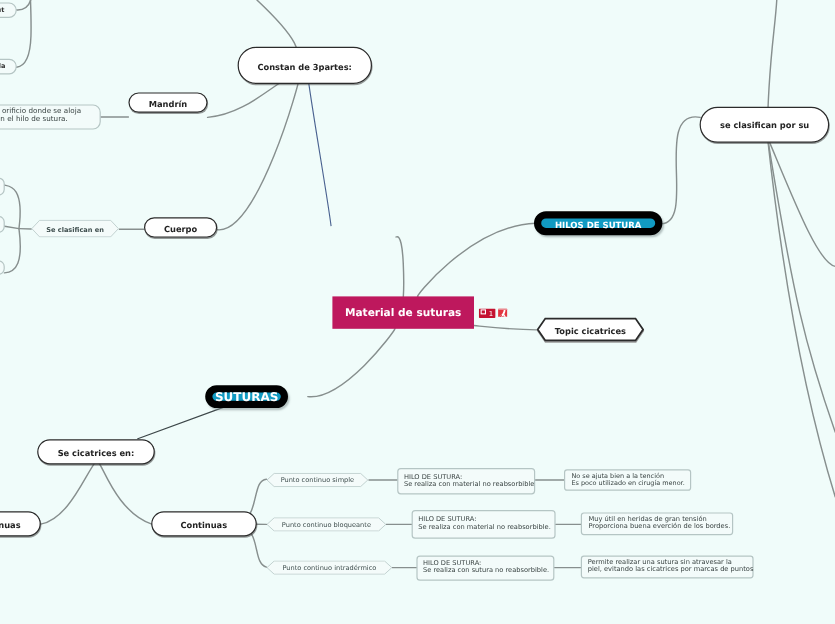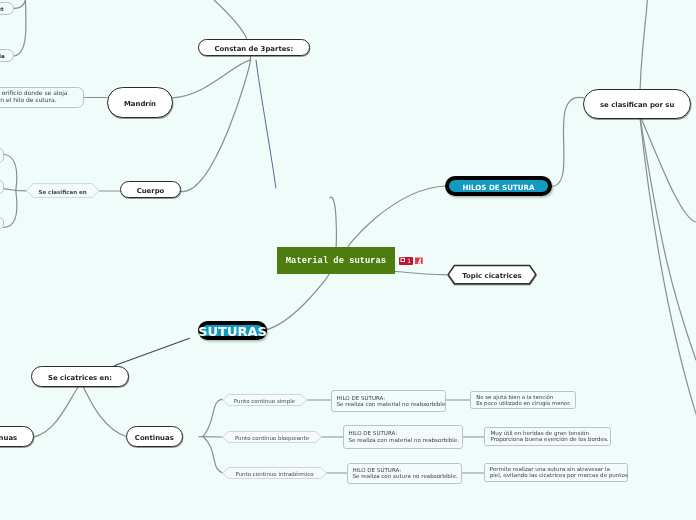--- a/index.html
+++ b/index.html
@@ -4,22 +4,22 @@
 <style>
   html,body{margin:0;padding:0;}
   body{width:696px;height:520px;overflow:hidden;background:#f0fcfa;
        font-family:"DejaVu Sans",sans-serif;-webkit-font-smoothing:antialiased;}
   #canvas{position:relative;width:696px;height:520px;overflow:hidden;background:#f0fcfa;filter:opacity(1);}
   #wires{position:absolute;left:0;top:0;width:696px;height:520px;}
   .node{position:absolute;box-sizing:border-box;display:flex;align-items:center;justify-content:center;}
   .pill{background:#ffffff;border:1.55px solid #2b2b2b;border-radius:999px;color:#232323;
         font-weight:bold;white-space:nowrap;box-shadow:0.5px 1.1px 0.4px rgba(55,55,55,0.5);padding-top:2.2px;}
   .teal{background:#119ac2;border-radius:999px;color:#ffffff;font-weight:bold;white-space:pre;
-        box-shadow:1.3px 1.8px 1.6px rgba(120,135,135,0.5);border:4px solid #000000;padding-top:2.2px;}
-  .red{background:#4d7c0f;color:#ffffff;font-weight:bold;white-space:nowrap;padding-top:1.5px;font-family:Liberation Mono, monospace;}
+        box-shadow:1.3px 1.8px 1.6px rgba(120,135,135,0.5);border:6px solid #000000;padding-top:2.2px;}
+  .red{background:#be185d;color:#ffffff;font-weight:bold;white-space:nowrap;padding-top:1.5px;}
   .lbox{background:#f3fbfa;border:0.7px solid #b5c5c4;border-radius:3px;color:#394342;
         display:flex;flex-direction:column;justify-content:center;align-items:flex-start;
         padding-left:5px;line-height:6.5px;white-space:nowrap;font-size:5.55px;color:#394342;}
   .hex{position:absolute;box-sizing:border-box;}
   .hex svg{position:absolute;left:0;top:0;}
   .hex .lab{position:absolute;left:0;top:0;width:100%;height:100%;display:flex;align-items:center;
            justify-content:center;color:#3f4e4e;white-space:nowrap;padding-top:2px;box-sizing:border-box;}
 </style>
 </head>
 <body>
@@ -78,40 +78,40 @@
     <g fill="none" stroke="#4a6290" stroke-width="0.95">
       <path d="M256,59.9 C259.4,87.7 272.8,163.6 275.9,188.4"></path>
     </g>
   </svg>
 
   <div class="node lbox" style="left:-30.8px;top:87.2px;width:114.7px;height:20.4px;font-size:6px;line-height:7px;align-items:center;padding-left:0;padding-bottom:2.4px;border-radius:6.5px;">
     <div>Es el orificio donde se aloja</div>
     <div>en el hilo de sutura.</div>
   </div>
 
-  <div class="node pill" style="left:107px;top:87px;width:66px;height:31px;font-size:6.9px;">Mandrín</div>
+  <div class="node pill" style="left:107px;top:77px;width:66px;height:17px;font-size:6.9px;">Mandrín</div>
 
-  <div class="node pill" style="left:197.6px;top:39.4px;width:112.6px;height:17px;font-size:6.9px;">Constan de 3partes:</div>
+  <div class="node pill" style="left:197.6px;top:39.4px;width:112.6px;height:31px;font-size:6.9px;">Constan de 3partes:</div>
 
   <div class="node pill" style="left:119.8px;top:181.3px;width:61.4px;height:17px;font-size:6.9px;">Cuerpo</div>
 
 
   <div class="node teal" style="left:445.2px;top:176.2px;width:106.6px;height:19.5px;font-size:7.1px;">HILOS DE SUTURA</div>
 
-  <div class="node teal" style="left:198px;top:320.8px;width:69.2px;height:19.2px;font-size:13px;">SUTURAS</div>
+  <div class="node teal" style="left:171px;top:320.8px;width:69.2px;height:19.2px;font-size:10px;">SUTURAS</div>
 
   <div class="node red" style="left:277px;top:247.3px;width:118px;height:26.3px;font-size:8.8px;">Material de suturas</div>
 
   <div class="node pill" style="left:583px;top:89.3px;width:108.4px;height:30px;font-size:6.9px;">se clasifican por su</div>
 
   <div class="node pill" style="left:30.8px;top:366.3px;width:98.4px;height:20.4px;font-size:6.9px;">Se cicatrices en:</div>
 
   <div class="node pill" style="left:-49.8px;top:426.2px;width:83.8px;height:20.5px;font-size:6.9px;">Discontinuas</div>
 
-  <div class="node pill" style="left:125.8px;top:426.2px;width:57px;height:20.7px;font-size:6.9px;">Continuas</div>
+  <div class="node pill" style="left:125.8px;top:426.2px;width:88px;height:20.7px;font-size:6.9px;">Continuas</div>
 
   <div class="node lbox" style="left:330.6px;top:389.8px;width:115.7px;height:22.5px;">
     <div>HILO DE SUTURA:</div>
     <div>Se realiza con material no reabsorbible</div>
   </div>
   <div class="node lbox" style="left:342.5px;top:424.5px;width:120.6px;height:24.3px;">
     <div>HILO DE SUTURA:</div>
     <div>Se realiza con material no reabsorbible.</div>
   </div>
   <div class="node lbox" style="left:346.5px;top:462.6px;width:115.6px;height:21.1px;">

